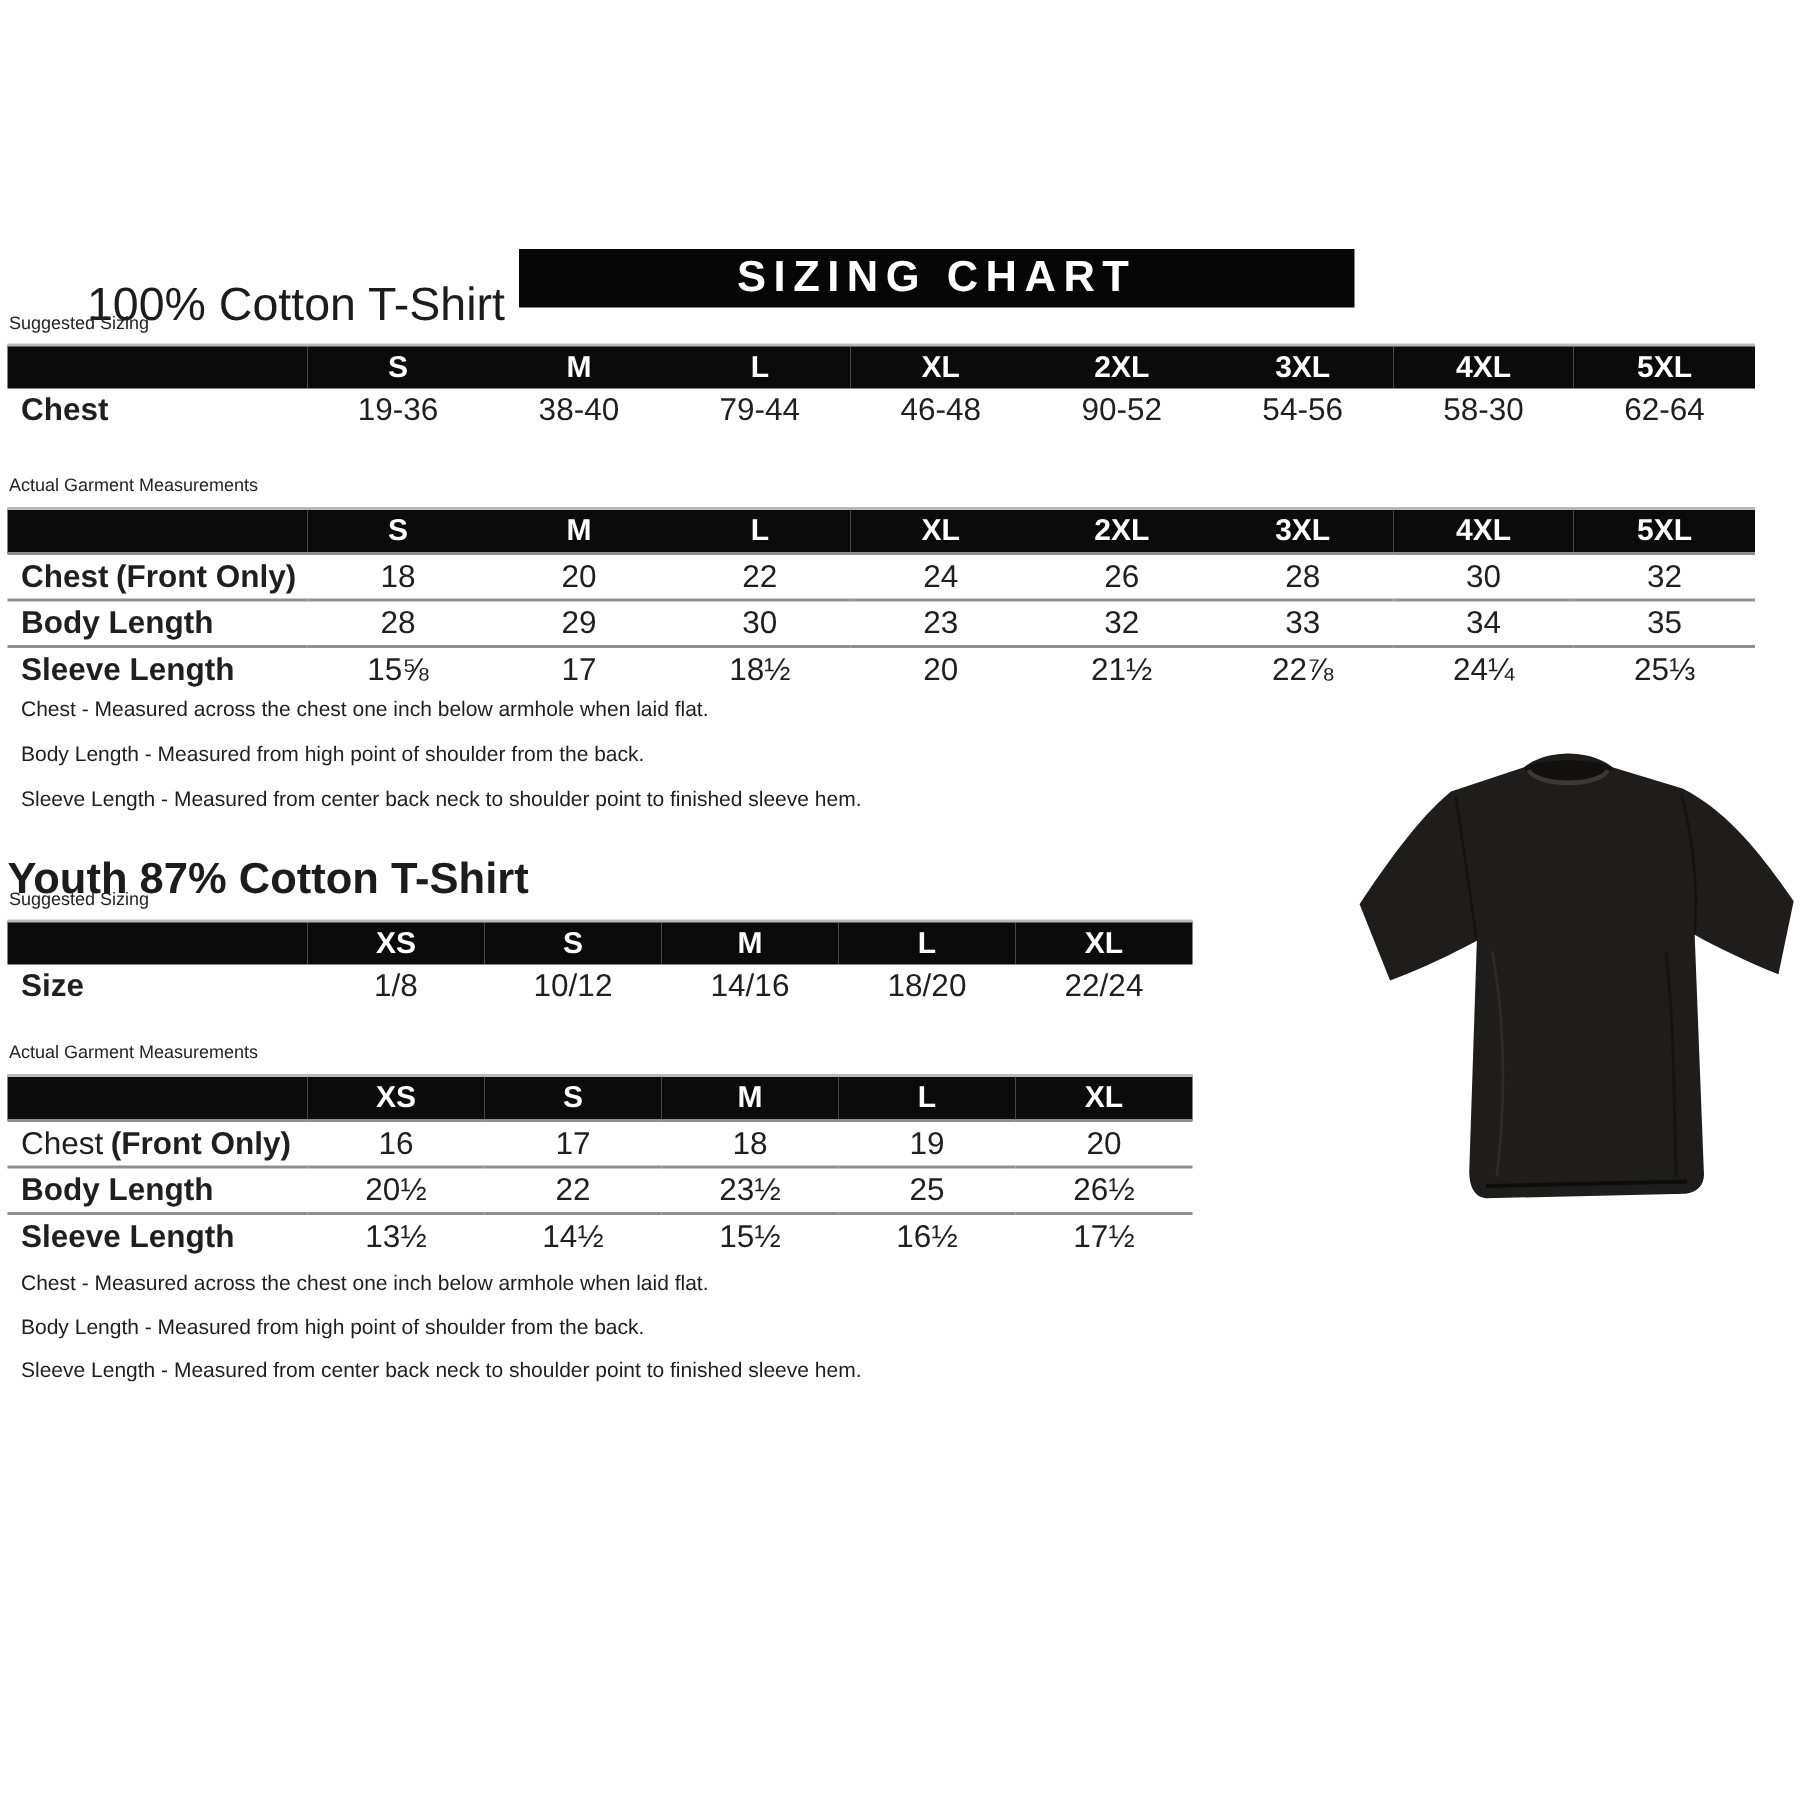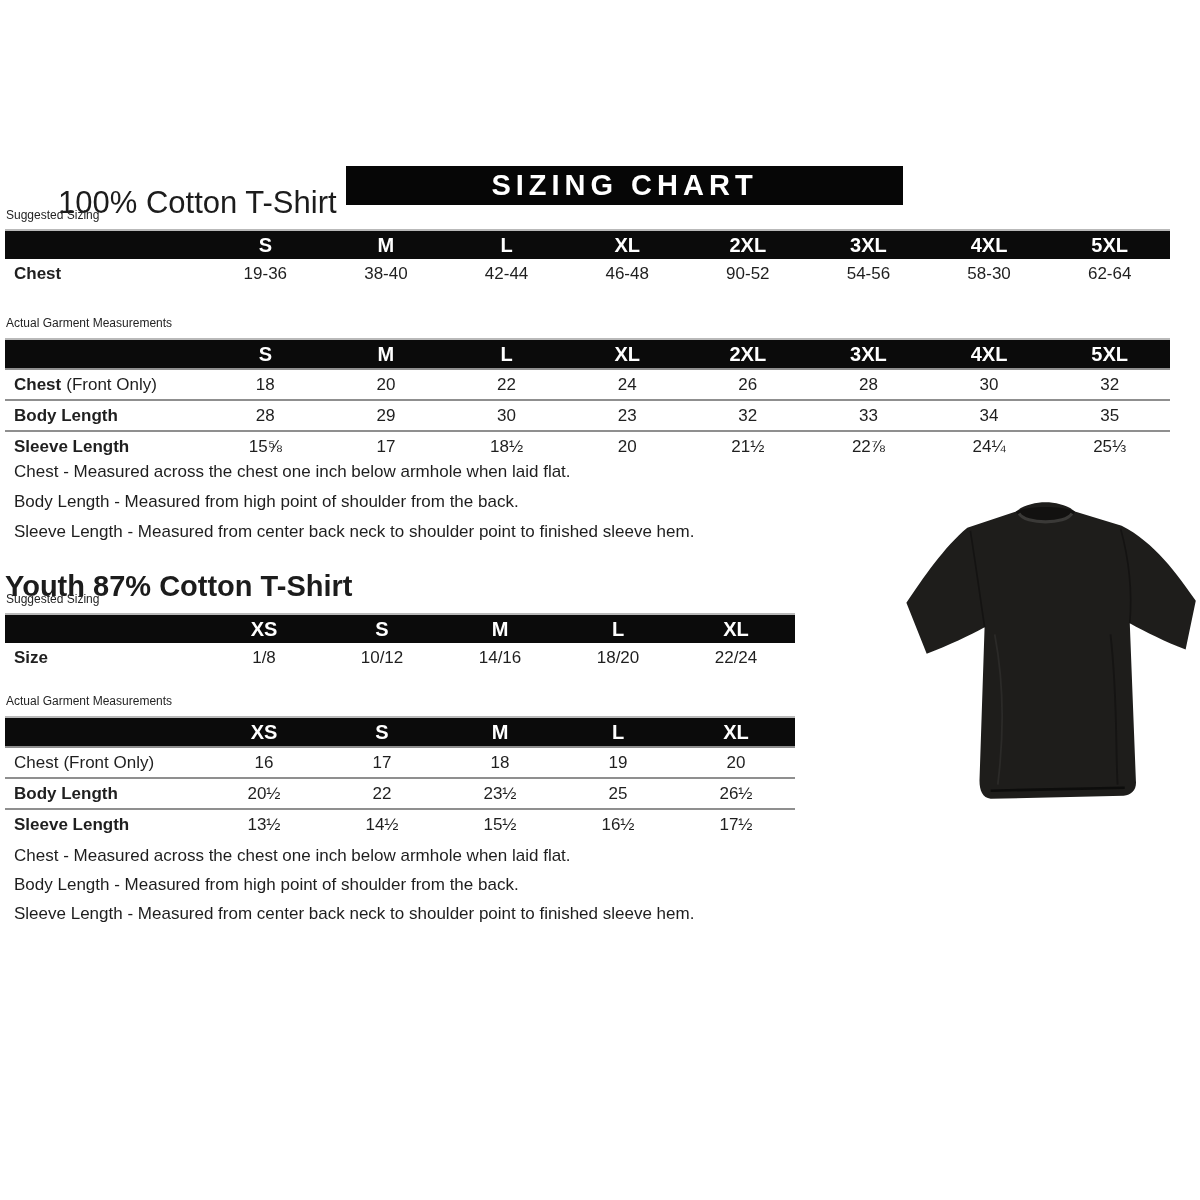--- a/index.html
+++ b/index.html
@@ -28,33 +28,33 @@
 
   table.size-table {
     border-collapse:collapse; table-layout:fixed;
     border-top:2px solid #b9b9b9;
   }
   table.size-table th {
     background:#0b0b0b; color:#ffffff; font-weight:700;
     height:28px; padding:0; text-align:center; font-size:20px;
   }
   table.size-table td {
-    height:29px; padding:0; text-align:center; font-size:17px; color:#1f1f1f;
+    height:29px; padding:0; text-align:center; font-size:21px; color:#1f1f1f;
   }
   table.size-table td.rowlabel { text-align:left; padding-left:9px; }
   .b { font-weight:700; }
-  .note { margin-left:5px; font-weight:400; }
+  .note { margin-left:5px; font-weight:700; }
   table.bordered tbody tr td { border-top:2px solid #8f8f8f; }
 
   .tbl-adult-suggested { left:5px; top:229px; width:1165px; }
   .tbl-adult-actual    { left:5px; top:338px; width:1165px; }
   .tbl-youth-suggested { left:5px; top:613px; width:790px; }
   .tbl-youth-actual    { left:5px; top:716px; width:790px; }
 
-  .notes { font-size:17px; line-height:30px; color:#1e1e1e; }
+  .notes { font-size:14px; line-height:30px; color:#1e1e1e; }
   .notes-adult { left:14px; top:457px; }
   .notes-youth { left:14px; top:841px; line-height:29px; }
 
   .tshirt-wrap { left:893px; top:480px; width:305px; height:330px; }
 </style>
 </head>
 <body>
 
 <h1 class="abs adult-title">100% Cotton T-Shirt</h1>
 
@@ -87,21 +87,21 @@
       <th>3XL</th>
       <th>4XL</th>
       <th>5XL</th>
     </tr>
   </thead>
   <tbody>
     <tr>
       <td class="rowlabel b">Chest</td>
       <td>19-36</td>
       <td>38-40</td>
-      <td>42-44</td>
+      <td>79-44</td>
       <td>46-48</td>
       <td>90-52</td>
       <td>54-56</td>
       <td>58-30</td>
       <td>62-64</td>
     </tr>
   </tbody>
 </table>
 
 <div class="abs section-label lbl-adult-actual">Actual Garment Measurements</div>

